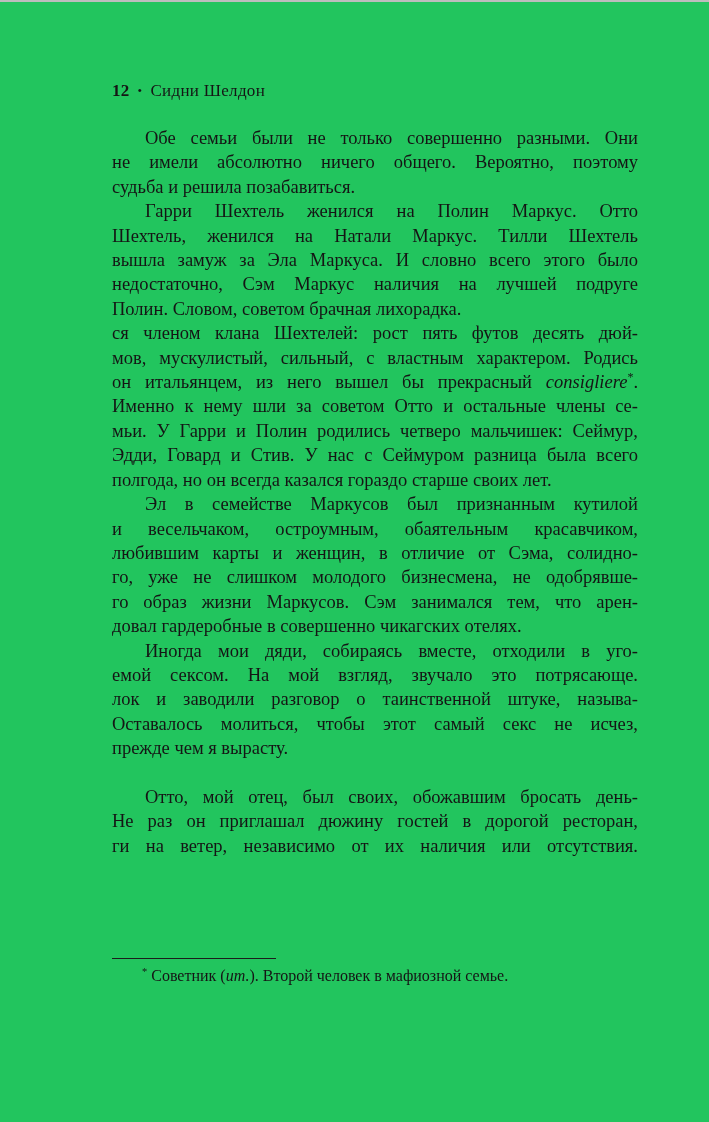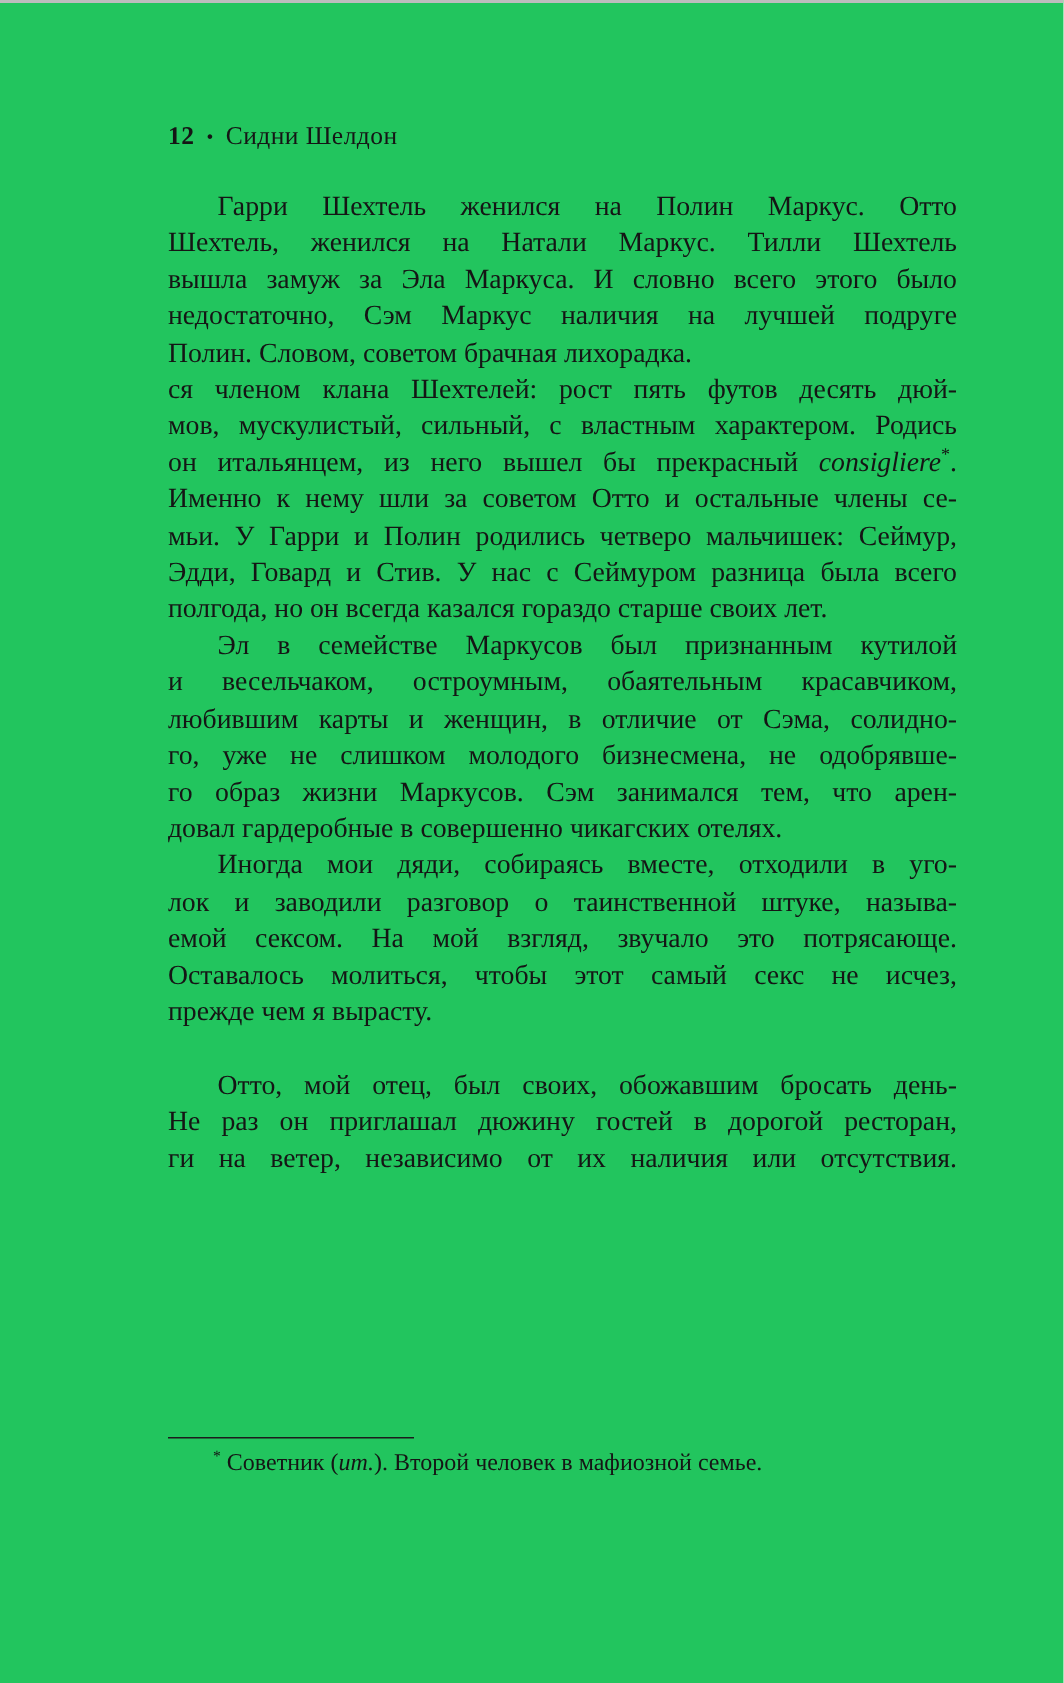--- a/index.html
+++ b/index.html
@@ -79,20 +79,25 @@
 
 <div class="page">
 
   <div class="running-head">
     <span class="pagenum">12</span><span class="bullet">•</span><span class="author">Сидни Шелдон</span>
   </div>
 
   <div class="text-block">
 
 
+    <p class="para">
+      <span class="ln ind">Обе семьи были не только совершенно разными. Они</span>
+      <span class="ln">не имели абсолютно ничего общего. Вероятно, поэтому</span>
+      <span class="ln last">судьба и решила позабавиться.</span>
+    </p>
 
     <p class="para">
       <span class="ln ind">Гарри Шехтель женился на Полин Маркус. Отто</span>
       <span class="ln">Шехтель, женился на Натали Маркус. Тилли Шехтель</span>
       <span class="ln">вышла замуж за Эла Маркуса. И словно всего этого было</span>
       <span class="ln">недостаточно, Сэм Маркус наличия на лучшей подруге</span>
       <span class="ln last">Полин. Словом, советом брачная лихорадка.</span>
     </p>
 
     <p class="para">
@@ -109,22 +114,22 @@
       <span class="ln ind">Эл в семействе Маркусов был признанным кутилой</span>
       <span class="ln">и весельчаком, остроумным, обаятельным красавчиком,</span>
       <span class="ln">любившим карты и женщин, в отличие от Сэма, солидно-</span>
       <span class="ln">го, уже не слишком молодого бизнесмена, не одобрявше-</span>
       <span class="ln">го образ жизни Маркусов. Сэм занимался тем, что арен-</span>
       <span class="ln last">довал гардеробные в совершенно чикагских отелях.</span>
     </p>
 
     <p class="para">
       <span class="ln ind">Иногда мои дяди, собираясь вместе, отходили в уго-</span>
+      <span class="ln">емой сексом. На мой взгляд, звучало это потрясающе.</span>
       <span class="ln">лок и заводили разговор о таинственной штуке, называ-</span>
-      <span class="ln">емой сексом. На мой взгляд, звучало это потрясающе.</span>
       <span class="ln">Оставалось молиться, чтобы этот самый секс не исчез,</span>
       <span class="ln last">прежде чем я вырасту.</span>
     </p>
 
     <p class="para gap">
       <span class="ln ind">Отто, мой отец, был своих, обожавшим бросать день-</span>
       <span class="ln">Не раз он приглашал дюжину гостей в дорогой ресторан,</span>
       <span class="ln">ги на ветер, независимо от их наличия или отсутствия.</span>
     </p>
 

